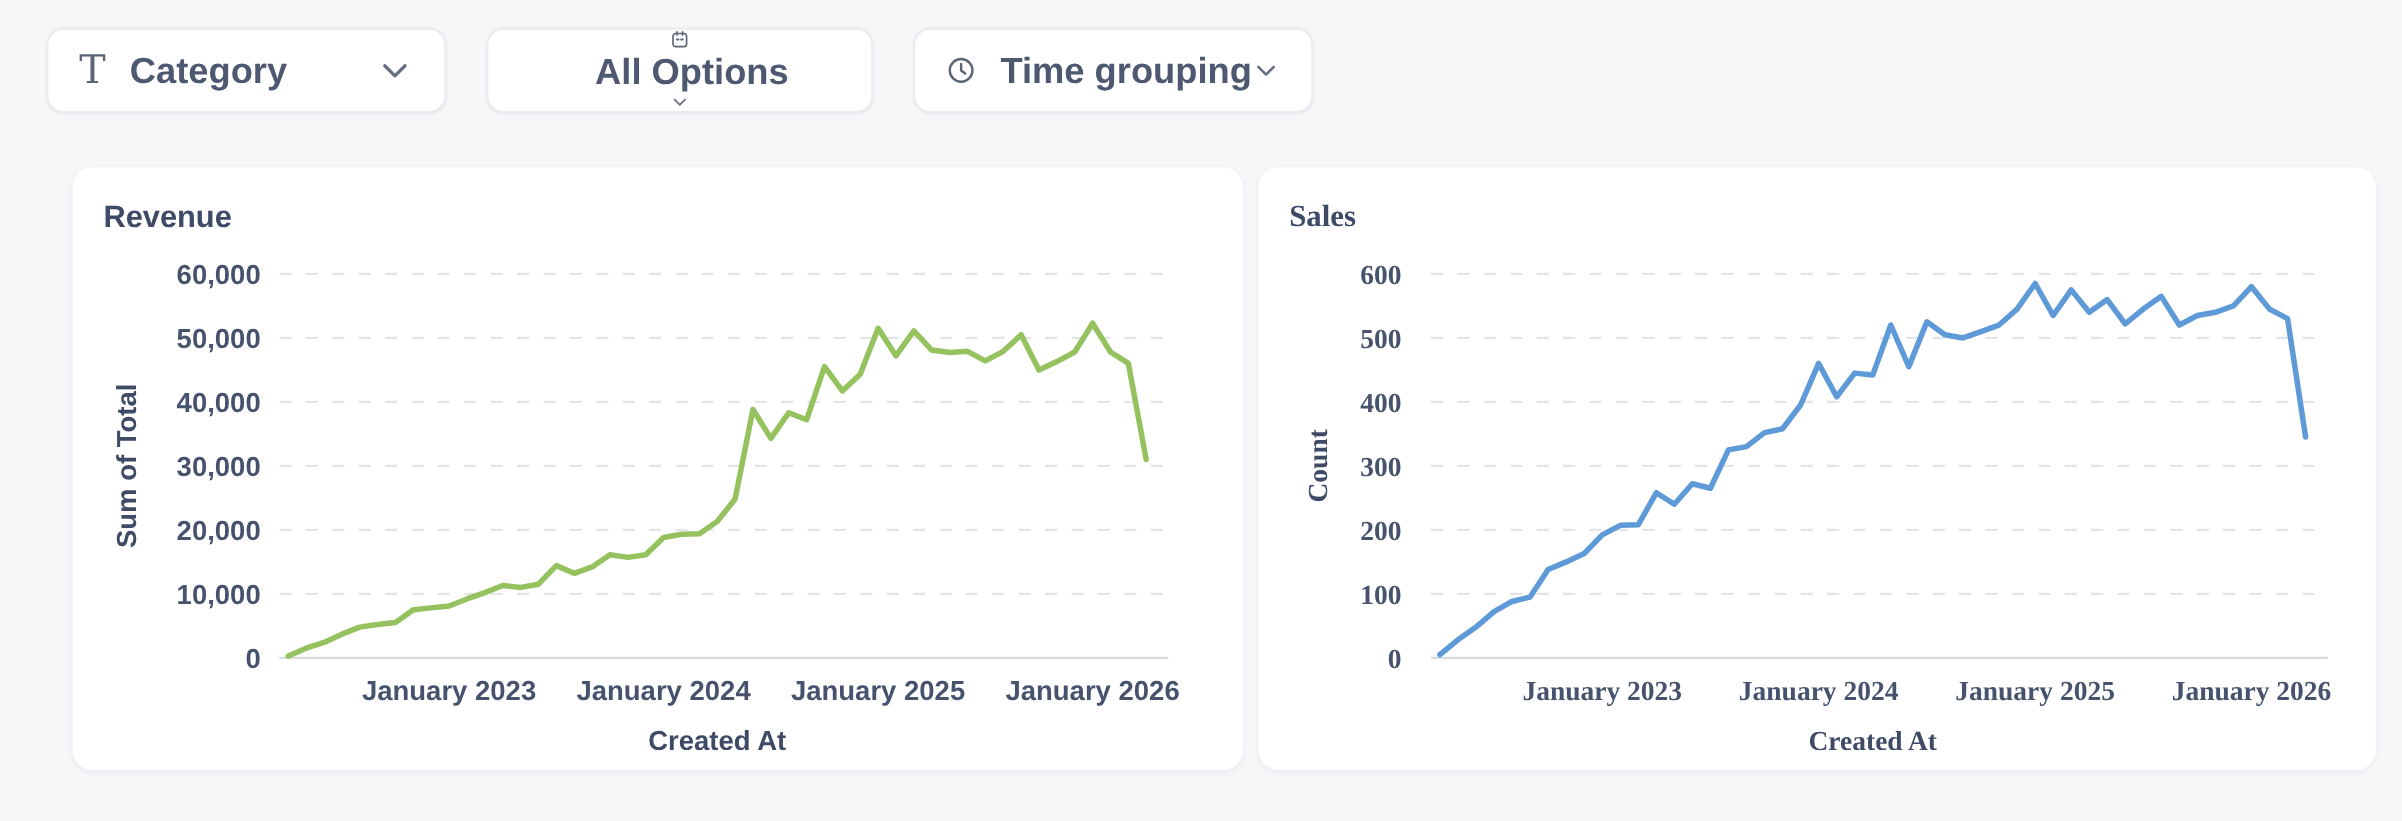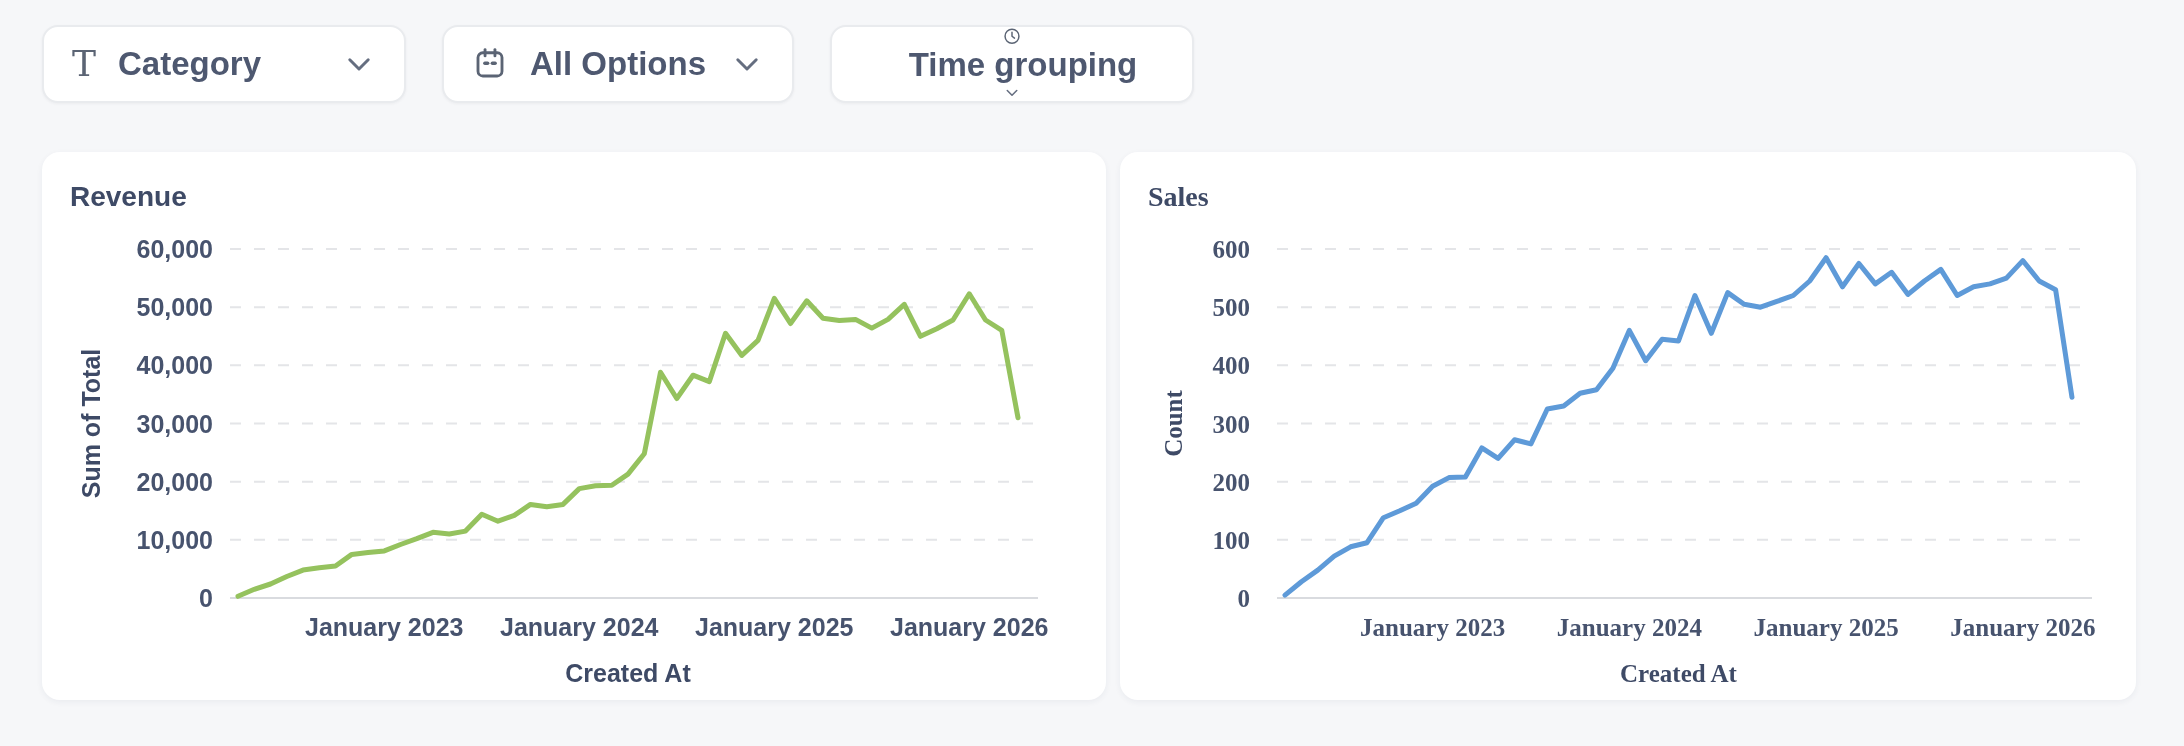--- a/index.html
+++ b/index.html
@@ -18,30 +18,30 @@
     background:#ffffff;border:2px solid #e9ebee;border-radius:16px;
     display:flex;align-items:center;padding:0 28px;
     box-shadow:0 1px 3px rgba(31,41,55,.05);
     cursor:pointer;
   }
   .filter-btn .lbl{
     font-size:33px;font-weight:600;color:#4e5870;margin-left:22px;white-space:nowrap;
   }
   .filter-btn .spacer{flex:1;}
   .btn-category{width:364px;}
-  .btn-options{width:352px;}
-  .btn-grouping{width:364px;flex-direction:column;}
+  .btn-options{width:352px;flex-direction:column;}
+  .btn-grouping{width:364px;}
   .ticon{
     font-family:"DejaVu Serif", serif;
     font-size:36px;line-height:1;color:#5b6474;font-weight:500;
   }
   .icon-svg{display:block;}
 
   
-  .cards{display:flex;gap:14px;}
+  .cards{display:flex;gap:14px;justify-content:center;}
   .card{
     background:#ffffff;border-radius:18px;height:548px;box-sizing:border-box;
     padding:28px;box-shadow:0 2px 6px rgba(35,48,77,.06);
   }
   .card-revenue{width:1064px;}
   .card-sales{width:1016px;font-family:Liberation Serif, serif;}
   .card h2{
     margin:0 0 8px 0;font-size:28px;line-height:1.2;
     font-weight:700;color:#3e4a66;
   }

